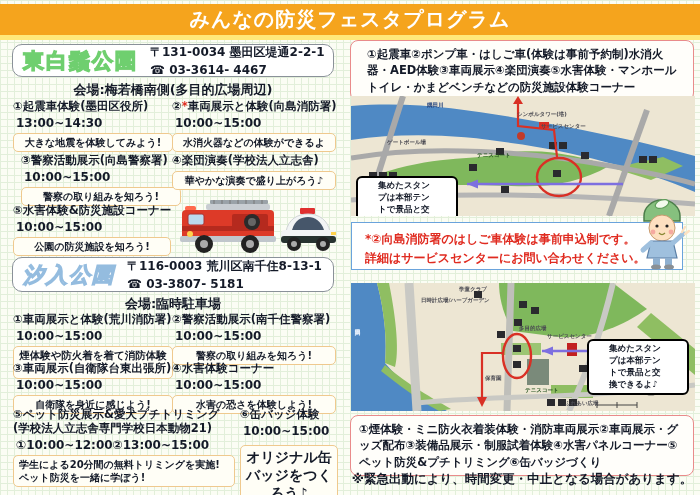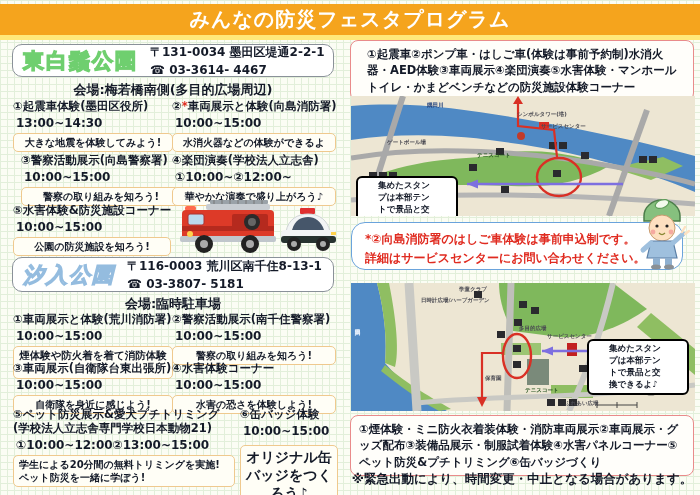--- a/index.html
+++ b/index.html
@@ -34,21 +34,21 @@
   .event .ev-note{ margin-top:3px; background:#FFFEF6; border:1.3px solid #EFC98E;
     border-radius:5px; font-size:10px; font-weight:bold; text-align:center; padding:2px 2px; line-height:1.3; }
 
   .red-box{ background:#FFFEFA; border:1.6px solid #E98B8B; border-radius:8px;
     padding:5px 8px; font-size:11.5px; font-weight:bold; line-height:1.42; }
   .map{ background:#EDE6D3; overflow:hidden; }
   .map svg{ position:absolute; left:0; top:0; }
   .map-label{ position:absolute; font-size:5.5px; font-weight:bold; color:#4A4A52; white-space:nowrap; }
   .stamp{ position:absolute; background:#FFFFFF; border:2px solid #000000; border-radius:6px;
     padding:2px 20px; font-size:8.5px; font-weight:bold; line-height:1.4; color:#141A28; z-index:4; }
-  .notice{ background:#FFFFFF; border:1.6px solid #6AA3DC; border-radius:14px; padding:7px 24px 6px 13px; }
+  .notice{ background:#FFFFFF; border:1.6px solid #6AA3DC; border-radius:0; padding:7px 24px 6px 13px; }
   .notice div{ color:#E02B20; font-size:12px; font-weight:bold; line-height:1.55; white-space:nowrap; }
   .footer-note{ font-size:12.5px; font-weight:bold; text-align:center; }
   .block{ display:block; }
 </style>
 </head>
 <body>
 
 <div id="page">
 
   <div class="abs title-bar">
@@ -75,21 +75,20 @@
     <div class="ev-time">10:00~15:00</div>
     <div class="ev-note">水消火器などの体験ができるよ</div>
   </div>
   <div class="abs event" style="left:21px;top:154px;width:160px;">
     <div class="ev-title"><span>③</span><span class="star"></span><span>警察活動展示(向島警察署)</span></div>
     <div class="ev-time">10:00~15:00</div>
     <div class="ev-note">警察の取り組みを知ろう!</div>
   </div>
   <div class="abs event" style="left:172px;top:154px;width:164px;">
     <div class="ev-title"><span>④</span><span class="star"></span><span>楽団演奏(学校法人立志舎)</span></div>
-    <div class="ev-time">①10:00~②12:00~</div>
     <div class="ev-note">華やかな演奏で盛り上がろう♪</div>
   </div>
   <div class="abs event" style="left:13px;top:204px;width:168px;">
     <div class="ev-title"><span>⑤</span><span class="star"></span><span>水害体験&amp;防災施設コーナー</span></div>
     <div class="ev-time">10:00~15:00</div>
     <div class="ev-note" style="width:158px;">公園の防災施設を知ろう!</div>
   </div>
 
   <div class="abs" style="left:180px;top:196px;width:158px;height:62px;">
     <svg width="158" height="62" viewBox="0 0 158 62">

